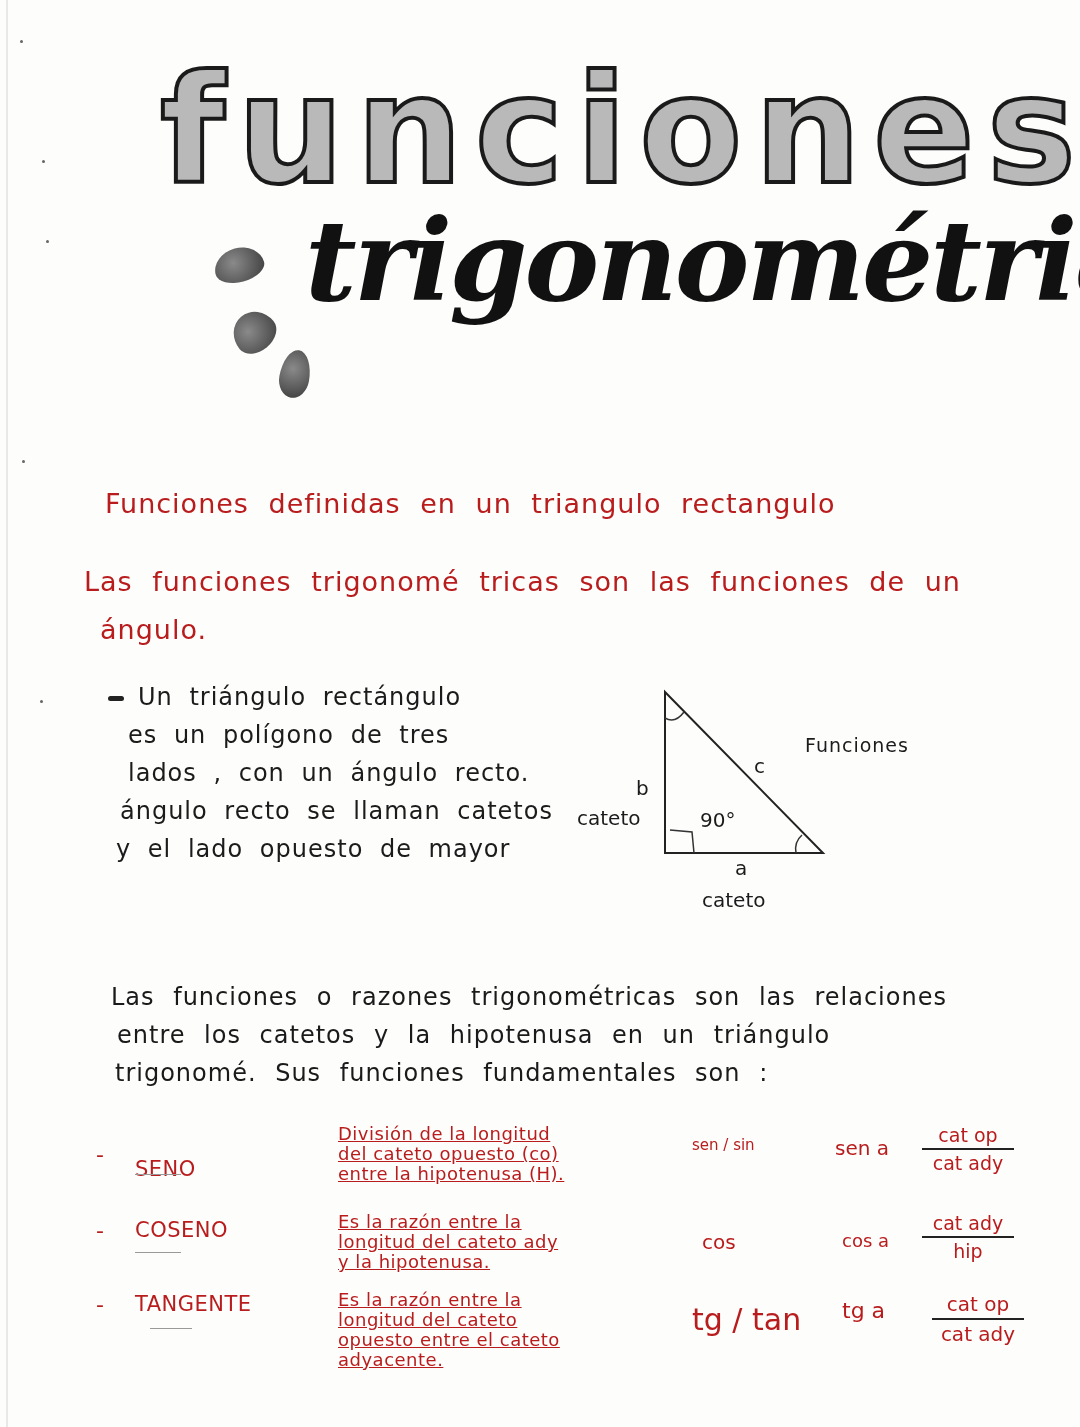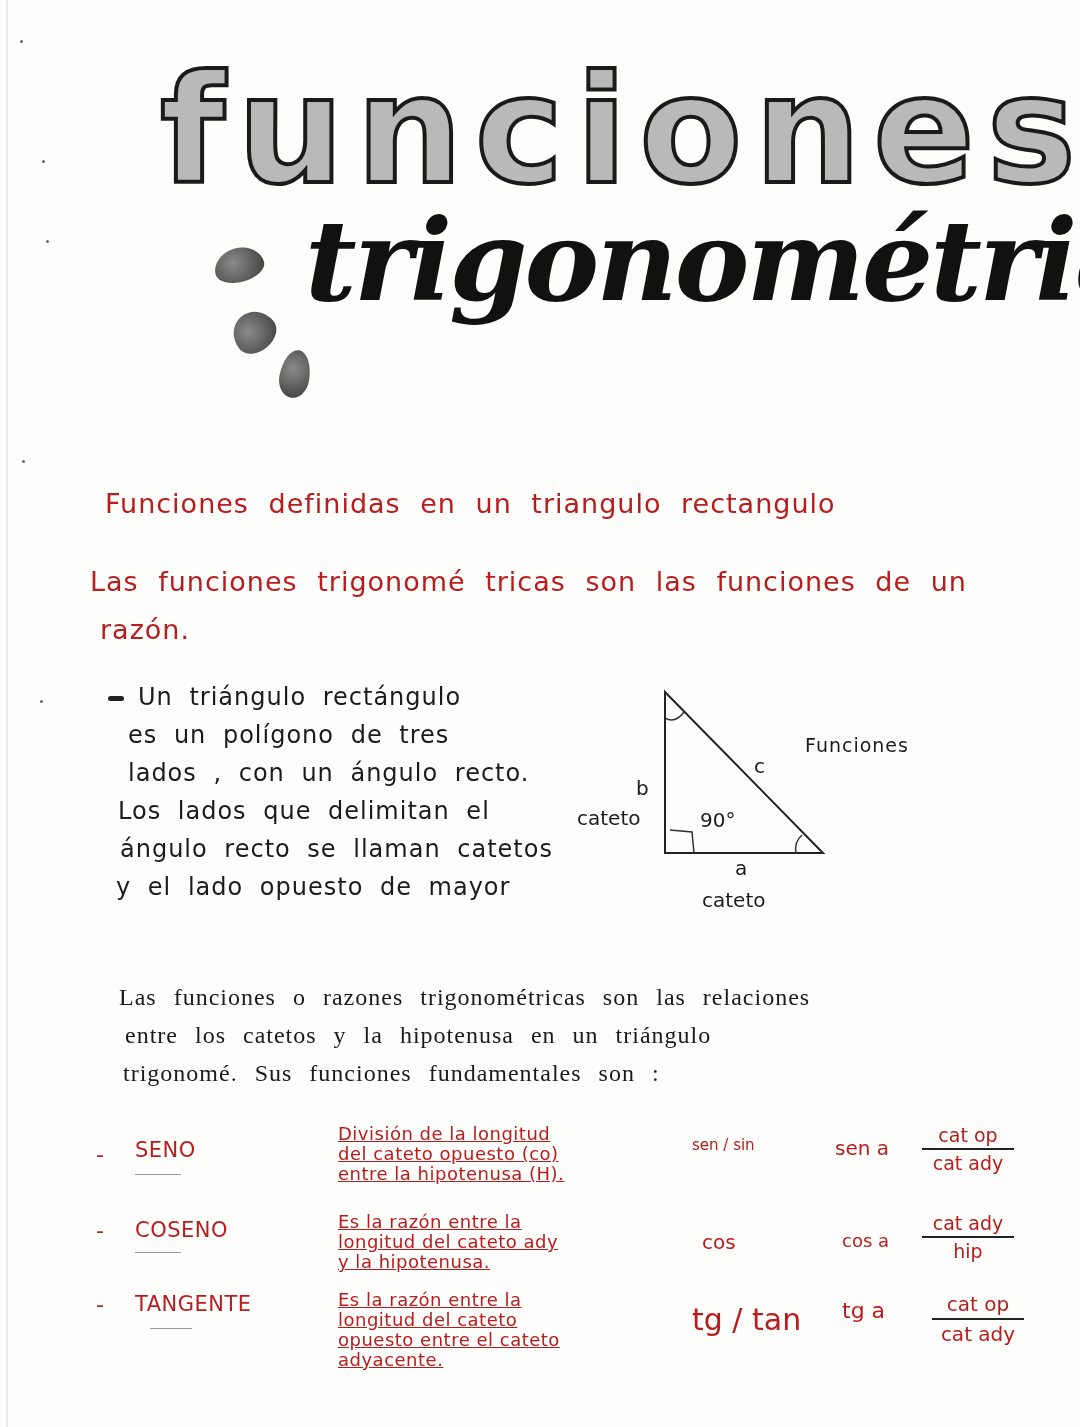--- a/index.html
+++ b/index.html
@@ -21,21 +21,21 @@
   .word-gap { word-spacing: 10px; }
 
   .para-bullet { position: absolute; left: 108px; top: 696px; width: 16px; height: 5px; background: #222; border-radius: 3px; }
   .para-block { position: absolute; left: 112px; top: 678px; font-size: 24px; line-height: 38px; letter-spacing: 1px; word-spacing: 8px; color: #1b1b1b; }
   .para-block div { white-space: nowrap; }
 
   .diagram { position: absolute; left: 560px; top: 670px; width: 400px; height: 260px; }
   .diagram svg { position: absolute; left: 0; top: 0; }
   .dlabel { position: absolute; font-size: 20px; color: #1b1b1b; white-space: nowrap; }
 
-  .intro3 { position: absolute; left: 119px; top: 978px; font-size: 24px; line-height: 38px; letter-spacing: 1px; word-spacing: 10px; font-family: Liberation Serif, serif; }
+  .intro3 { position: absolute; left: 111px; top: 978px; font-size: 24px; line-height: 38px; letter-spacing: 1px; word-spacing: 10px; }
   .intro3 div { white-space: nowrap; }
 
   .func-row { position: absolute; left: 0; width: 1080px; }
   .dash { position: absolute; left: 96px; font-size: 22px; }
   .fname { position: absolute; left: 135px; font-size: 21px; letter-spacing: 0.5px; }
   .fname-underline { position: absolute; left: 135px; height: 1px; background: #999; }
   .fdesc { position: absolute; left: 338px; font-size: 18px; line-height: 20px; letter-spacing: 0.5px; }
   .fdesc div { white-space: nowrap; text-decoration: underline; }
   .fabbr { position: absolute; left: 692px; font-size: 15px; }
   .fangle { position: absolute; left: 835px; font-size: 20px; text-align: center; }
@@ -54,29 +54,28 @@
   <div class="hole-dot" style="left:22px;top:460px"></div>
   <div class="hole-dot" style="left:40px;top:700px"></div>
 
   <div class="title-1">funciones</div>
   <div class="drop" style="left:214px;top:248px;width:50px;height:34px;transform:rotate(-15deg)"></div>
   <div class="drop" style="left:232px;top:312px;width:44px;height:40px;transform:rotate(-40deg)"></div>
   <div class="drop" style="left:280px;top:350px;width:30px;height:48px;transform:rotate(10deg)"></div>
   <div class="title-2">trigonométricas</div>
 
   <div class="hw line word-gap" style="left:105px;top:488px">Funciones definidas en un triangulo rectangulo</div>
-  <div class="hw line word-gap" style="left:90px;top:566px">Las funciones trigonomé tricas son las funciones de un</div>
-  <div class="hw line" style="left:100px;top:614px">razón.</div>
+  <div class="hw line word-gap" style="left:84px;top:566px">Las funciones trigonomé tricas son las funciones de un</div>
+  <div class="hw line" style="left:100px;top:614px">ángulo.</div>
 
   <div class="para-bullet"></div>
   <div class="para-block">
     <div style="padding-left:26px">Un triángulo rectángulo</div>
     <div style="padding-left:16px">es un polígono de tres</div>
     <div style="padding-left:16px">lados , con un ángulo recto.</div>
-    <div style="padding-left:6px">Los lados que delimitan el</div>
     <div style="padding-left:8px">ángulo recto se llaman catetos</div>
     <div style="padding-left:4px">y el lado opuesto de mayor</div>
   </div>
 
   <div class="diagram">
     <svg width="400" height="260" viewBox="0 0 400 260">
       <polygon points="105,22 105,183 263,183" fill="none" stroke="#222" stroke-width="2"></polygon>
       <path d="M105,48 Q115,54 124,42" fill="none" stroke="#333" stroke-width="1.5"></path>
       <path d="M236,183 Q234,172 242,165" fill="none" stroke="#333" stroke-width="1.5"></path>
       <path d="M110,160 L132,162 L134,183" fill="none" stroke="#333" stroke-width="1.5"></path>
@@ -91,21 +90,21 @@
   </div>
 
   <div class="intro3">
     <div>Las funciones o razones trigonométricas son las relaciones</div>
     <div style="padding-left:6px">entre los catetos y la hipotenusa en un triángulo</div>
     <div style="padding-left:4px">trigonomé. Sus funciones fundamentales son :</div>
   </div>
 
   <div class="func-row" style="top:1118px">
     <div class="hw dash" style="top:24px">-</div>
-    <div class="hw fname" style="top:20px">SENO</div>
+    <div class="hw fname" style="top:39px">SENO</div>
     <div class="fname-underline" style="top:56px;width:46px"></div>
     <div class="hw fdesc" style="top:6px">
       <div>División de la longitud</div>
       <div>del cateto opuesto (co)</div>
       <div>entre la hipotenusa (H).</div>
     </div>
     <div class="hw fabbr" style="top:18px">sen / sin</div>
     <div class="hw fangle" style="top:18px">sen a</div>
     <div class="hw frac" style="top:6px">
       <span class="num">cat op</span>

